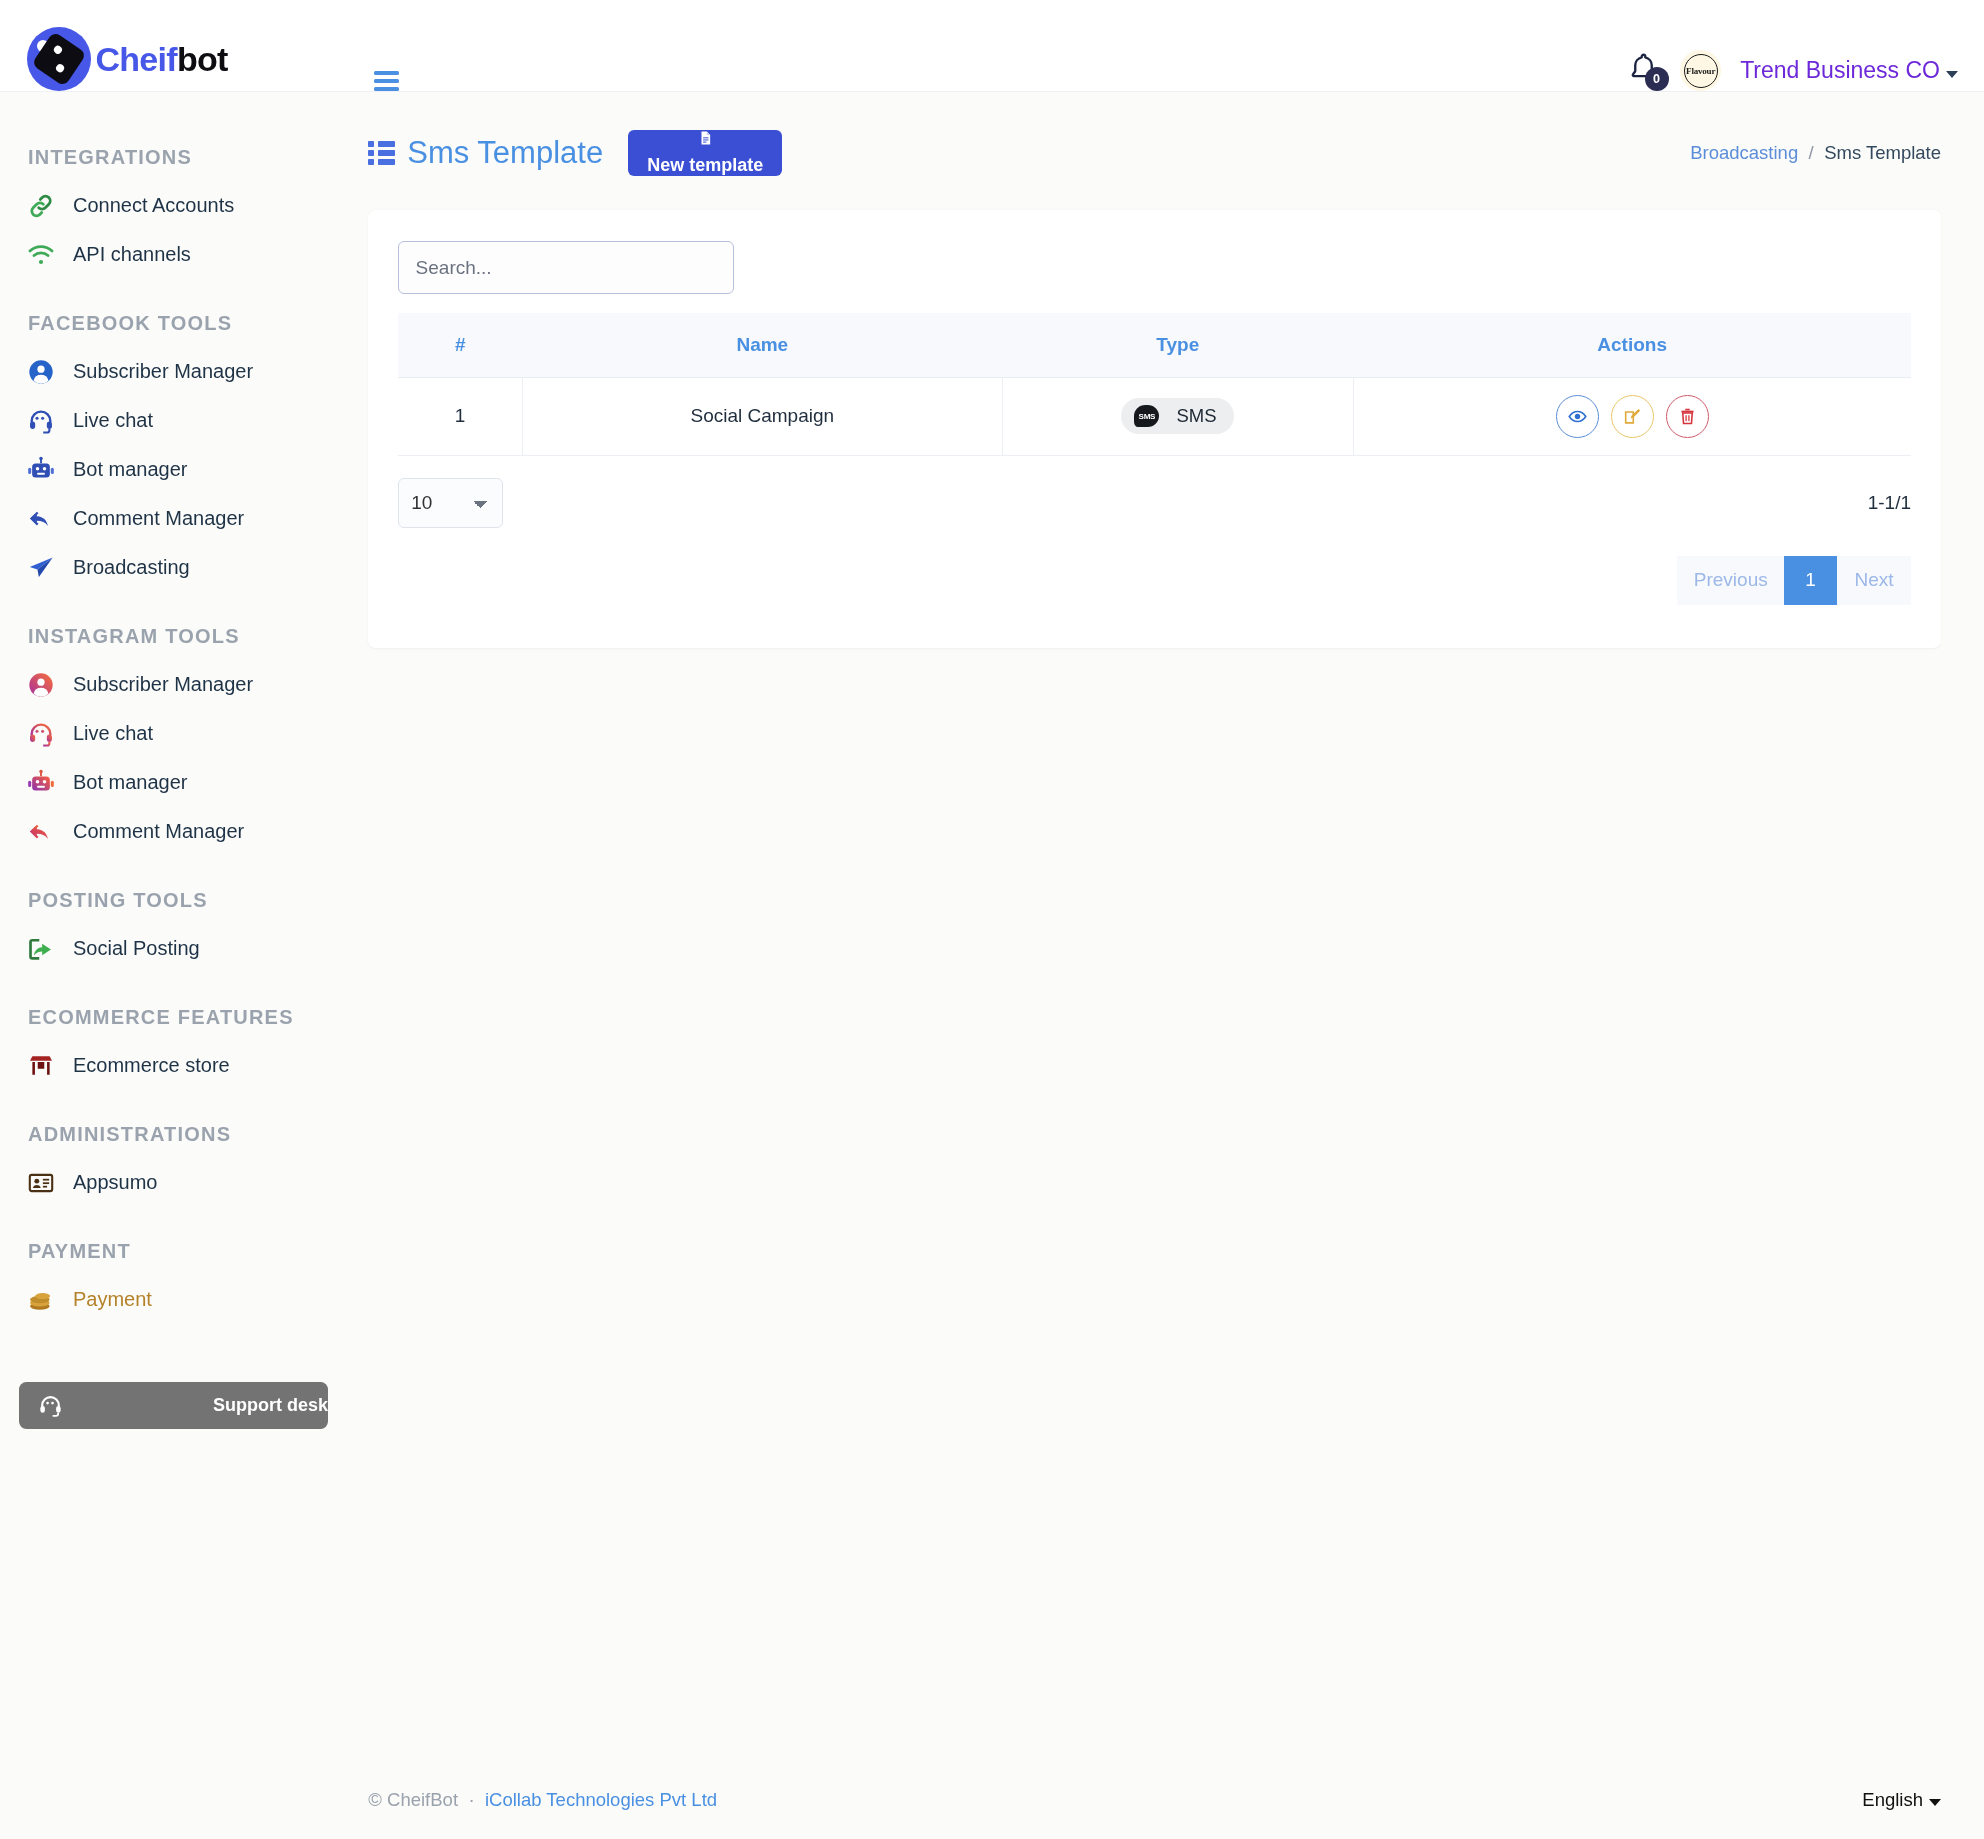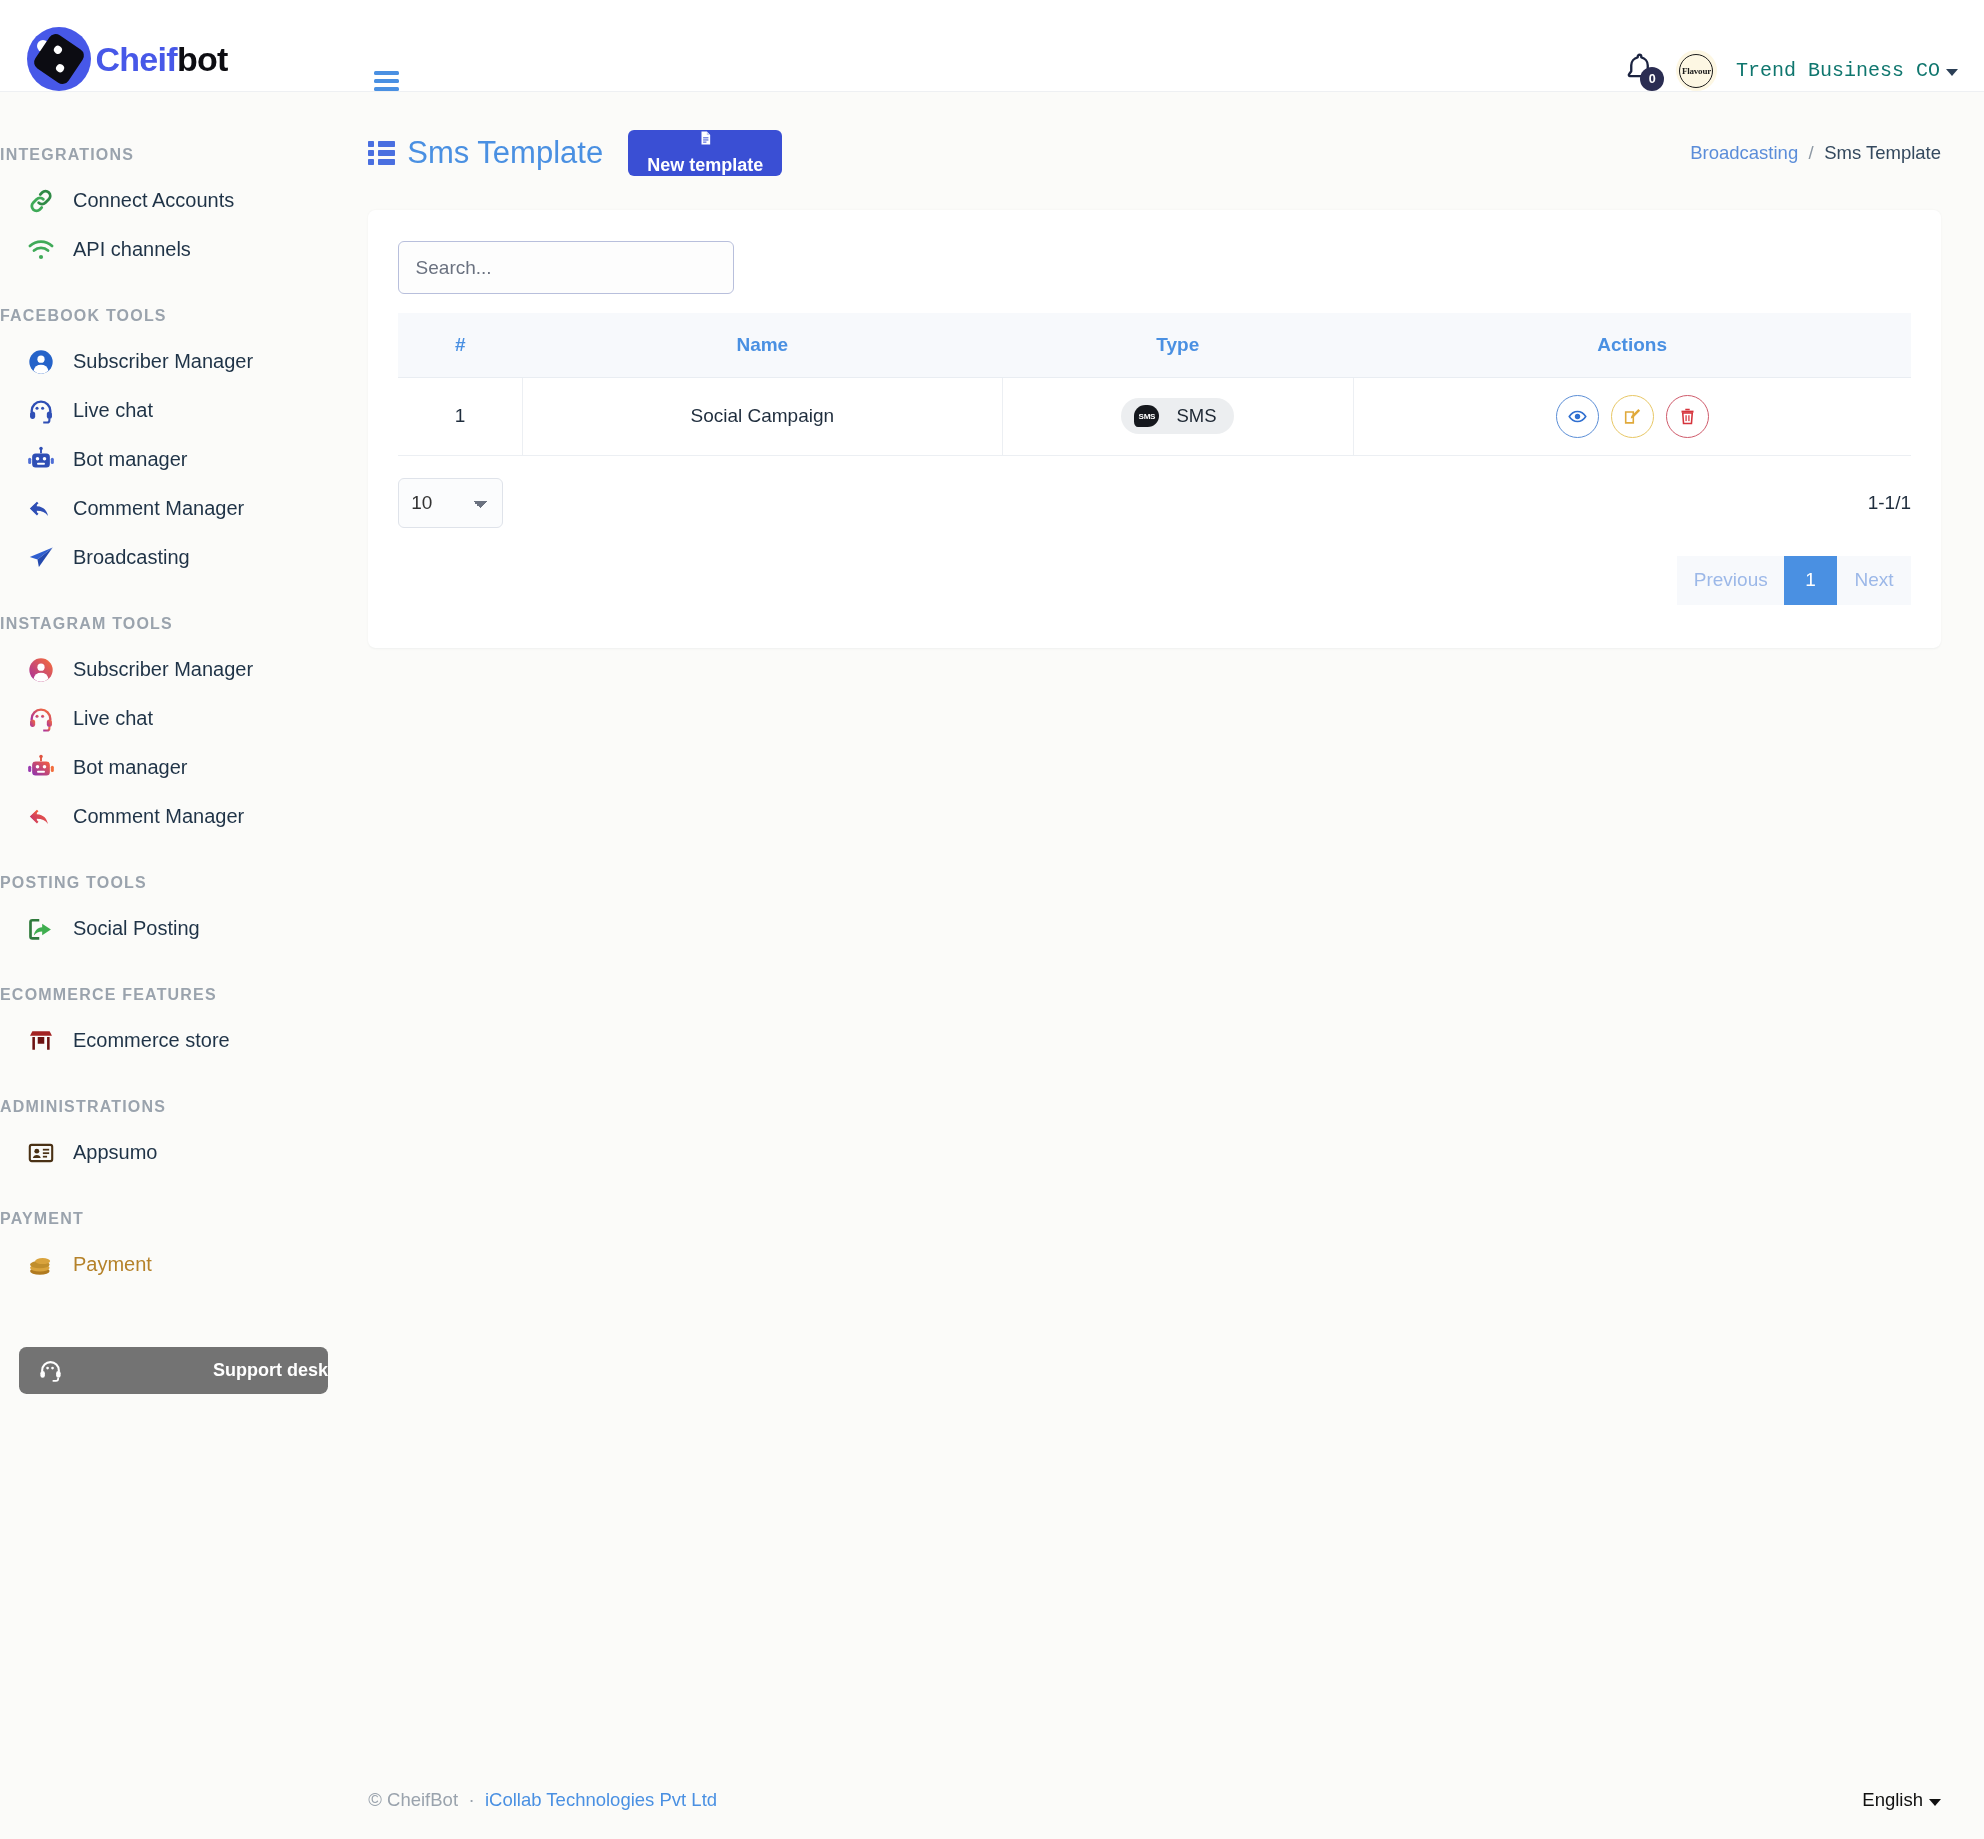--- a/index.html
+++ b/index.html
@@ -62,39 +62,39 @@
     width: 41px; height: 41px; border-radius: 50%;
     background: #fdf7e3; display: flex; align-items: center; justify-content: center;
     overflow: hidden; flex: none;
   }
   .avatar .ring {
     width: 34px; height: 34px; border-radius: 50%;
     border: 1.5px solid #1b1b1b; display:flex; align-items:center; justify-content:center;
     font-size: 9px; font-weight: 700; color:#1b1b1b;
     font-family: "Liberation Serif", serif; letter-spacing: -0.2px;
   }
-  .org-name { font-size: 20px; color: #0f766e; font-weight: 500; font-family: Liberation Mono, monospace; }
+  .org-name { font-size: 23px; color: #6d28d9; font-weight: 500; }
   .caret { display:inline-block; width:0; height:0; margin-left:6px;
     border-left:6px solid transparent; border-right:6px solid transparent; border-top:7.4px solid #2b3f56; }
 
   
   .sidebar {
     position: absolute; top: 92px; left: 0; width: 355px; bottom: 0;
     background: #fbfbf9; padding-top: 21px;
   }
   .nav-item {
     display: flex; align-items: center; height: 49px; padding-left: 27px; gap: 18px; cursor: pointer;
   }
   .nav-item .label { font-size: 20px; color: #1f3347; }
   .nav-item.active .label { color: #b5822a; }
   .nav-icon { width: 28px; height: 28px; flex: none; display: flex; align-items: center; justify-content: center; }
   .nav-icon svg { width: 28px; height: 28px; display: block; }
   .section-title {
-    font-size: 16px; letter-spacing: 1.2px; color: #9aa3ad; font-weight: 600;
-    margin-top: 33px; margin-bottom: 12px;
+    font-size: 20px; letter-spacing: 1.2px; color: #9aa3ad; font-weight: 600;
+    padding-left: 28px; margin-top: 33px; margin-bottom: 12px;
   }
   .support-btn {
     margin: 58px 27px 0 19px; height: 47px; border-radius: 7.4px;
     background: #737373; color: #fff; display: flex; align-items: center; justify-content: flex-end;
     gap: 0; position: relative; cursor: pointer; font-size: 18px; font-weight: 600;
   }
   .support-btn .sicon { position: absolute; left: 18px; width: 27px; height: 27px; }
 
   
   .content { position: absolute; top: 92px; left: 355px; right: 0; bottom: 0; }

